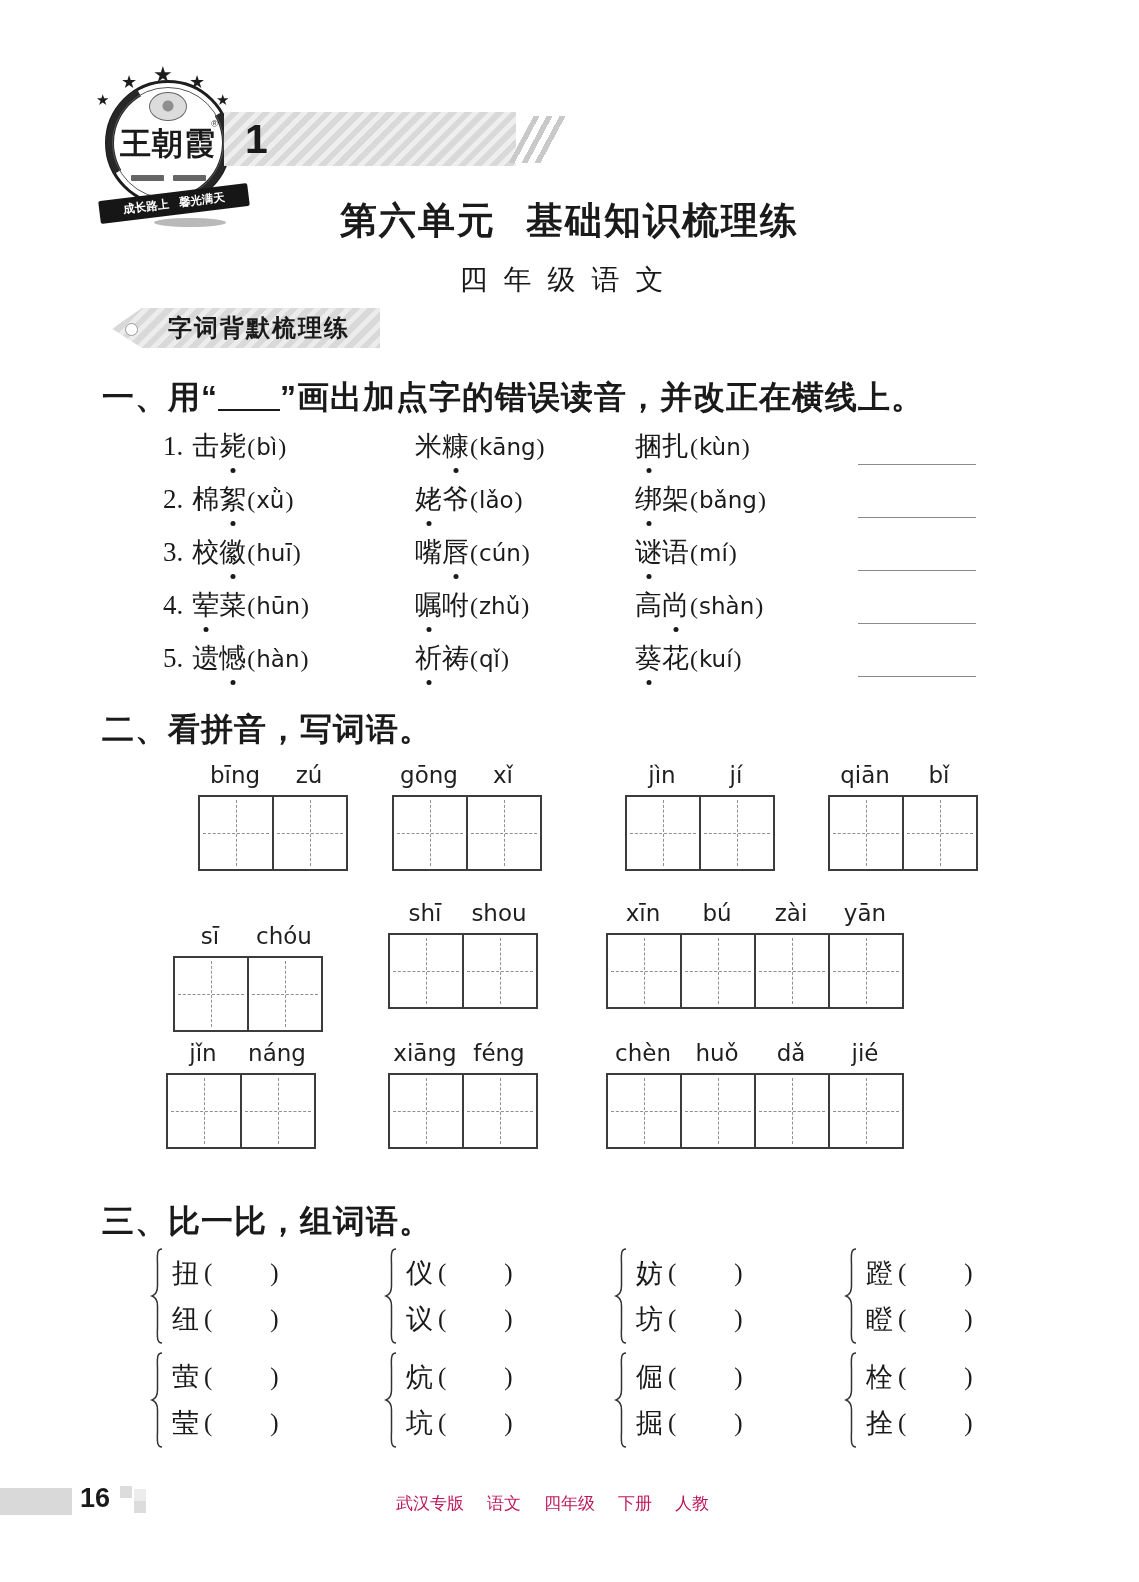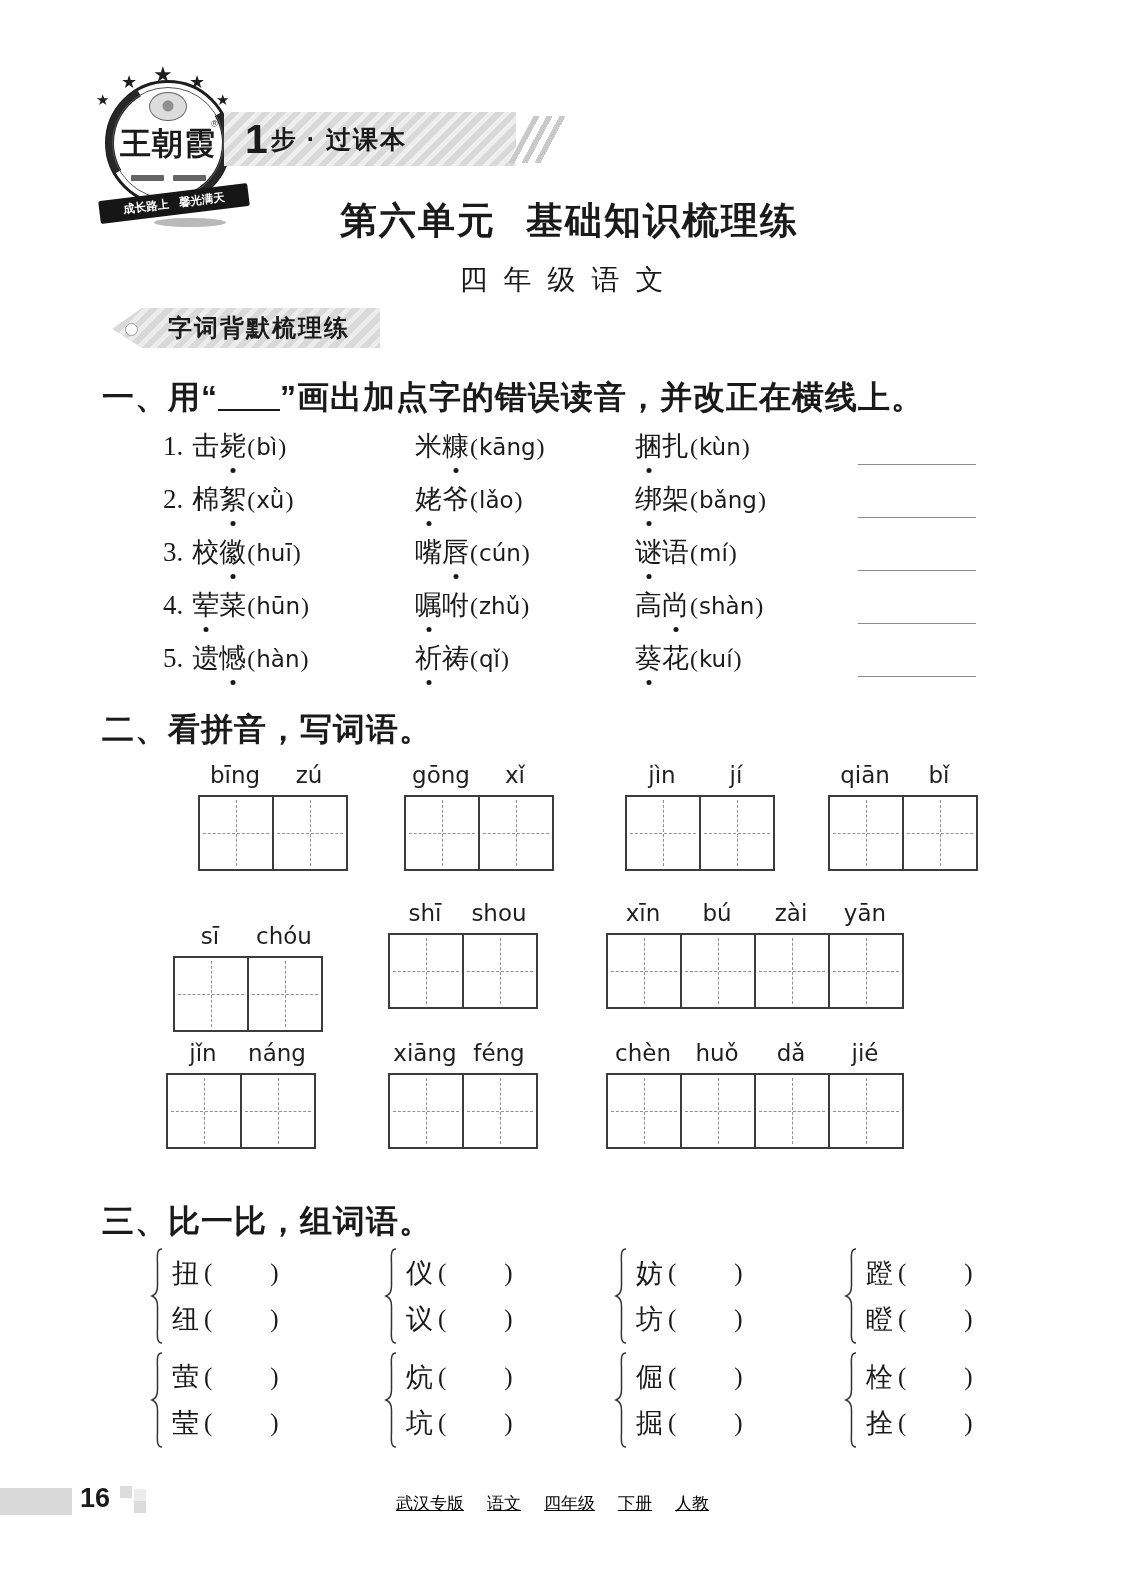--- a/index.html
+++ b/index.html
@@ -93,21 +93,21 @@
 
   
   .footer-bar{position:absolute;left:0;top:1488px;width:72px;height:27px;background:#d9d9d9;}
   .page-number{position:absolute;left:80px;top:1483px;font-size:27px;font-weight:bold;}
   .checker{position:absolute;left:120px;top:1486px;width:28px;height:28px;}
   .checker i{position:absolute;width:12px;height:12px;background:#dcdcdc;}
   .checker i:nth-child(1){left:0;top:0;}
   .checker i:nth-child(2){left:14px;top:3px;background:#ececec;}
   .checker i:nth-child(3){left:14px;top:15px;}
   .footer-text{position:absolute;left:396px;top:1492px;display:flex;gap:23px;font-size:17px;
-    font-family:"Liberation Serif","DejaVu Serif",serif;color:#000000;text-decoration:underline;}
+    font-family:"Liberation Serif","DejaVu Serif",serif;color:#be185d;}
 </style>
 </head>
 <body>
 
 <div class="logo">
   <span class="star">★</span>
   <span class="star">★</span>
   <span class="star">★</span>
   <span class="star">★</span>
   <span class="star">★</span>
@@ -122,21 +122,20 @@
   </div>
   <div class="ribbon">
     <span>成长路上</span>
     <span>馨光满天</span>
   </div>
   <div class="ribbon-shadow"></div>
 </div>
 
 <div class="banner">
   <span class="big">1</span>
-  <span class="t">步 · 过课本</span>
 </div>
 <div class="banner-slashes"></div>
 
 <div class="page-title">
   <span class="p1">第六单元</span><span>基础知识梳理练</span>
 </div>
 <div class="grade-subtitle">四年级语文</div>
 
 <div class="badge">
   <span class="hole"></span>
@@ -187,21 +186,21 @@
 <div class="q2-group" style="left:166px;top:762px;margin-left:32px;">
   <div class="py-row">
       <span>bīng</span>
       <span>zú</span>
     </div>
   <div class="cellgrid">
       <div class="cell"></div>
       <div class="cell"></div>
     </div>
 </div>
-<div class="q2-group" style="left:404px;top:762px;">
+<div class="q2-group" style="left:392px;top:762px;">
   <div class="py-row">
       <span>gōng</span>
       <span>xǐ</span>
     </div>
   <div class="cellgrid">
       <div class="cell"></div>
       <div class="cell"></div>
     </div>
 </div>
 <div class="q2-group" style="left:606px;top:762px;margin-left:19px;">

